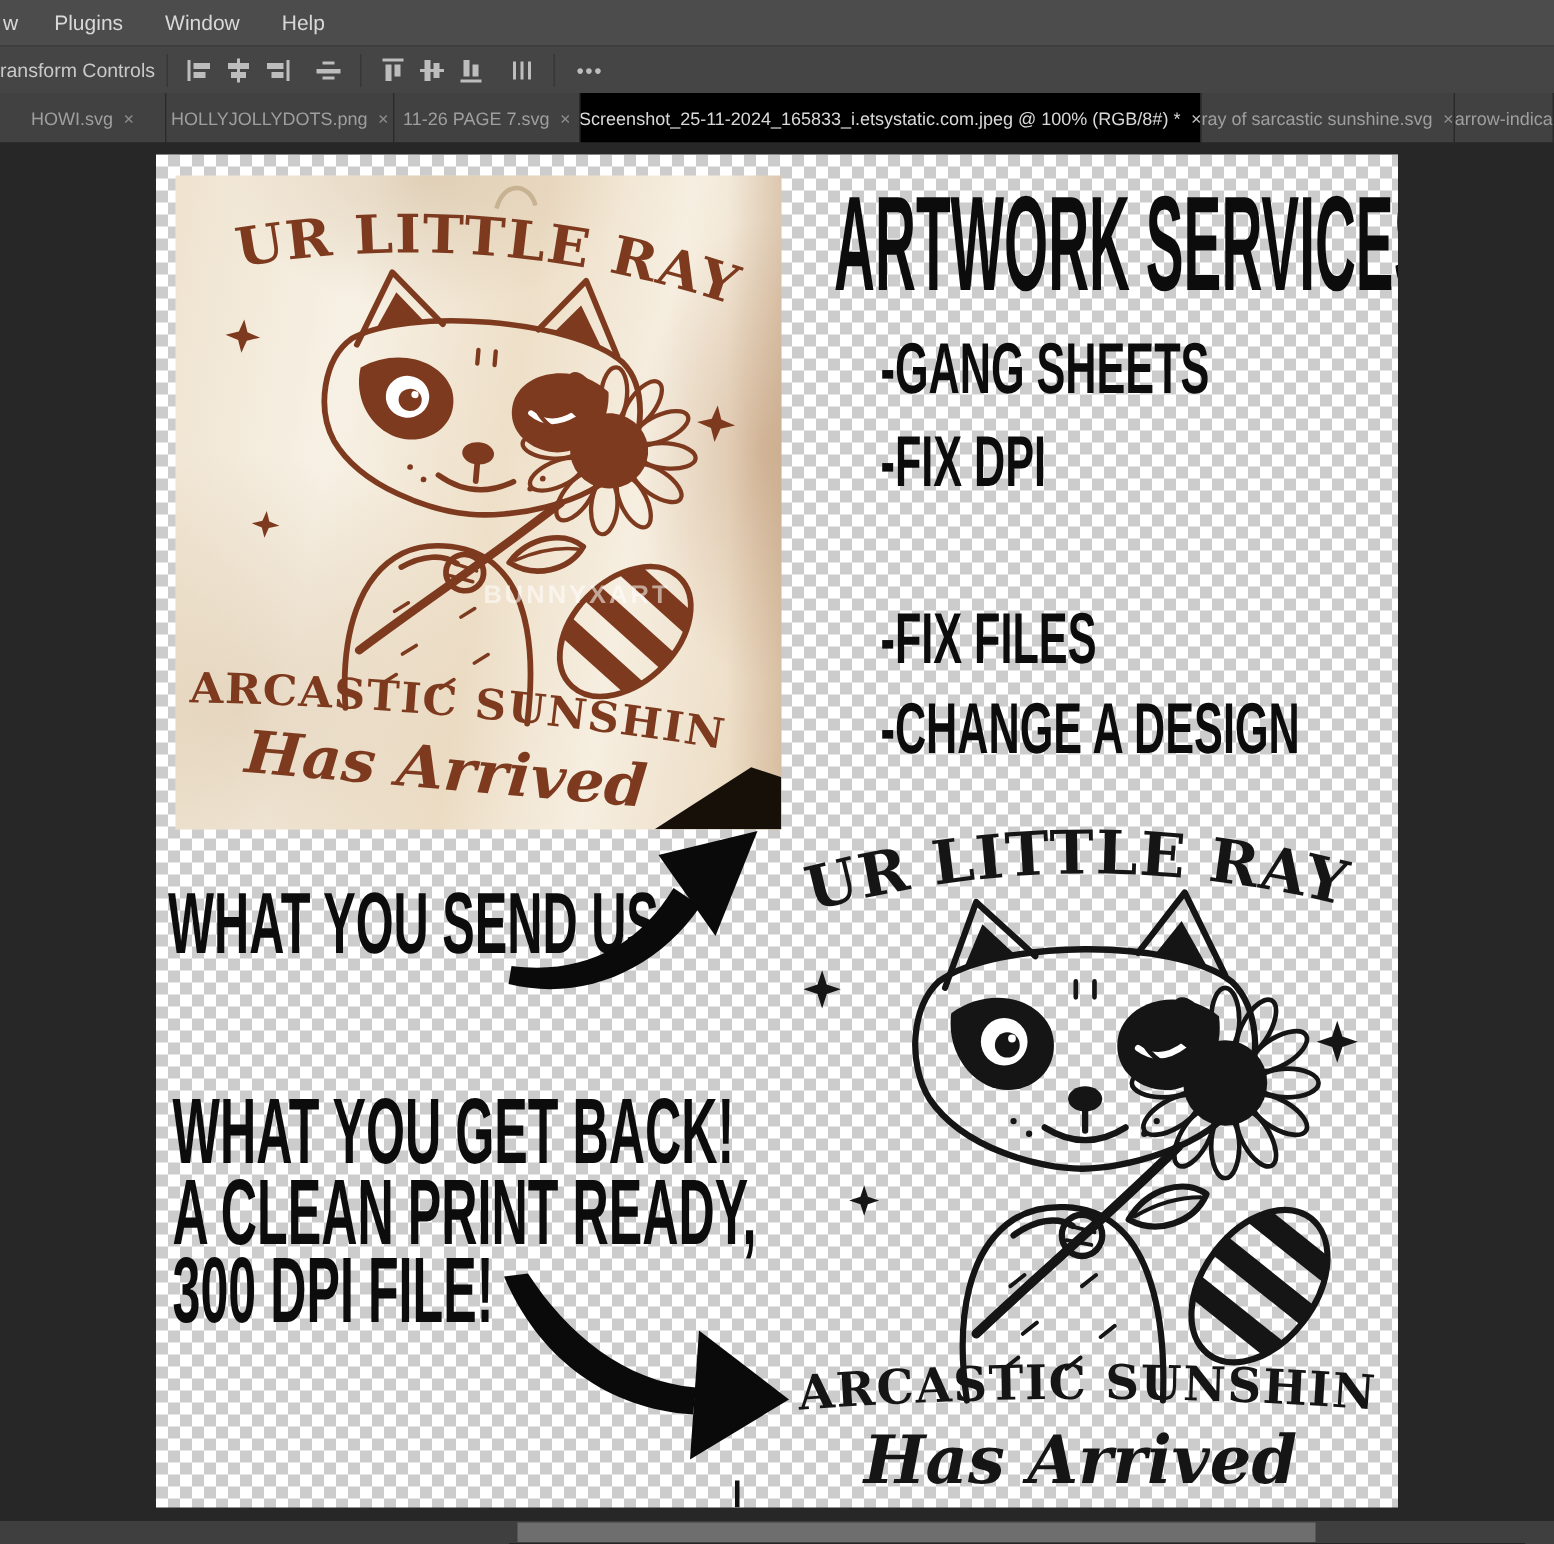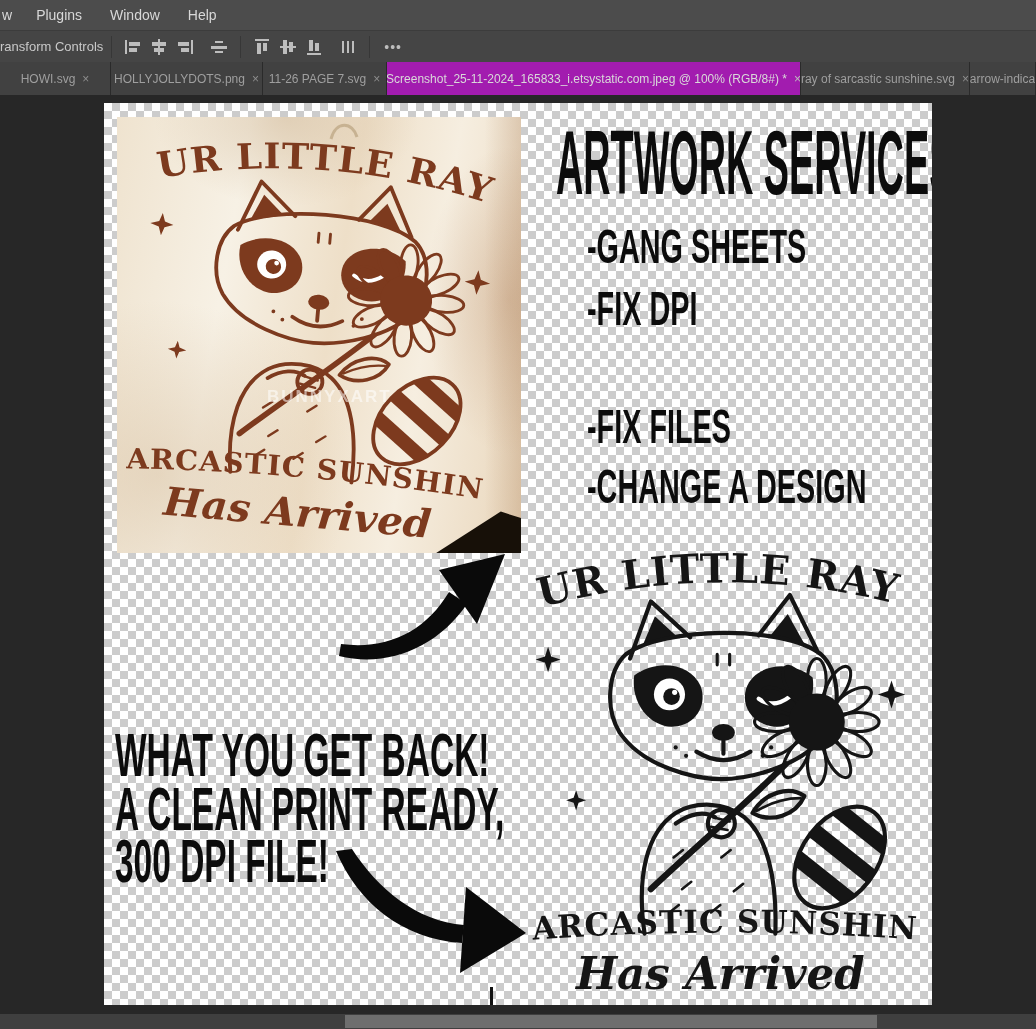--- a/index.html
+++ b/index.html
@@ -19,21 +19,21 @@
   .tool{width:26px;height:22px;display:flex;align-items:center;justify-content:center;}
   .tool svg{display:block;}
   .tool rect,.tool circle{fill:#bdbdbd;}
   .more{color:#bdbdbd;font-size:14px;letter-spacing:1px;margin-left:6px;}
 
   .tabbar{position:absolute;left:0;top:62px;width:100%;height:33px;background:#2e2e2e;display:flex;}
   .tab{height:33px;display:flex;align-items:center;justify-content:center;gap:7px;
        background:#414141;color:#9f9f9f;font-size:12px;border-right:1px solid #2a2a2a;
        white-space:nowrap;overflow:hidden;padding:0 4px;box-sizing:border-box;}
   .tab .x{color:#8d8d8d;font-size:12px;}
-  .tab.active{background:#a21caf;color:#d9d9d9;}
+  .tab.active{background:#000000;color:#d9d9d9;}
   .tab.active .x{color:#bdbdbd;}
 
   
   .canvas{position:absolute;left:0;top:95px;width:1036px;height:919px;background:#272727;}
   .document{position:absolute;left:104px;top:8px;width:828px;height:902px;
             background-image:conic-gradient(#cccccc 90deg,#ffffff 90deg 180deg,#cccccc 180deg 270deg,#ffffff 270deg);
             background-size:16px 16px;overflow:hidden;}
 
   
   .cond{display:inline-block;font-weight:bold;color:#0c0c0c;white-space:nowrap;
@@ -44,21 +44,21 @@
   .photo{position:absolute;left:13px;top:14px;width:404px;height:436px;overflow:hidden;
          background:
            linear-gradient(to left, rgba(150,100,60,0.22), rgba(0,0,0,0) 9%),
            radial-gradient(120px 220px at 97% 42%, rgba(172,120,80,0.30), rgba(172,120,80,0) 70%),
            radial-gradient(220px 150px at 42% 0%, rgba(208,184,152,0.55), rgba(208,184,152,0) 60%),
            radial-gradient(320px 280px at 10% 82%, rgba(214,190,158,0.50), rgba(214,190,158,0) 62%),
            linear-gradient(100deg,#efe3cf 0%,#f7f1e5 28%,#eedfc8 52%,#f6eee0 72%,#e9d6bb 100%);}
   .photo .design{position:absolute;left:8px;top:16px;transform:rotate(5deg);color:#7d3a1e;}
   .wedge{position:absolute;left:0;top:0;width:100%;height:100%;
          background:#171008;clip-path:polygon(79% 100%,95% 90.5%,100% 92%,100% 100%);}
-  .watermark{position:absolute;left:150px;top:270px;width:180px;text-align:left;
+  .watermark{position:absolute;left:150px;top:270px;width:180px;text-align:right;
              color:rgba(255,255,255,0.55);font-weight:bold;font-size:17px;letter-spacing:2px;}
   .string{position:absolute;left:210px;top:0px;}
 
   .cleandesign{position:absolute;left:414px;top:437px;color:#151515;}
 
   .arrow{position:absolute;}
   .arrow path{fill:#0a0a0a;}
 
   .tick{position:absolute;left:386px;top:884px;width:3px;height:18px;background:#111;}
 
@@ -277,20 +277,22 @@
         <span class="cond" style="font-size:90px;transform:scaleX(0.42)">ARTWORK SERVICES:</span></div>
       <div class="abs" style="left:483px;top:182px">
         <span class="cond" style="font-size:48px;transform:scaleX(0.60)">-FIX DPI</span></div>
       <div class="abs" style="left:483px;top:120px">
         <span class="cond" style="font-size:48px;transform:scaleX(0.60)">-GANG SHEETS</span></div>
       <div class="abs" style="left:483px;top:300px">
         <span class="cond" style="font-size:48px;transform:scaleX(0.60)">-FIX FILES</span></div>
       <div class="abs" style="left:483px;top:360px">
         <span class="cond" style="font-size:48px;transform:scaleX(0.60)">-CHANGE A DESIGN</span></div>
 
+      <div class="abs" style="left:8px;top:484px">
+        <span class="cond" style="font-size:58px;transform:scaleX(0.56)">WHAT YOU SEND US</span></div>
       <svg class="arrow" style="left:231px;top:437px" width="180" height="130">
         <path d="M 4,116 C 52,128 102,108 132,64 L 114,52 C 90,92 52,110 6,104 Z"></path>
         <path d="M 170,14 L 104,30 L 142,84 Z"></path>
       </svg>
 
       <div class="abs" style="left:11px;top:621px">
         <span class="cond" style="font-size:62px;transform:scaleX(0.54)">WHAT YOU GET BACK!</span></div>
       <div class="abs" style="left:11px;top:675px">
         <span class="cond" style="font-size:62px;transform:scaleX(0.54)">A CLEAN PRINT READY,</span></div>
       <div class="abs" style="left:11px;top:727px">

